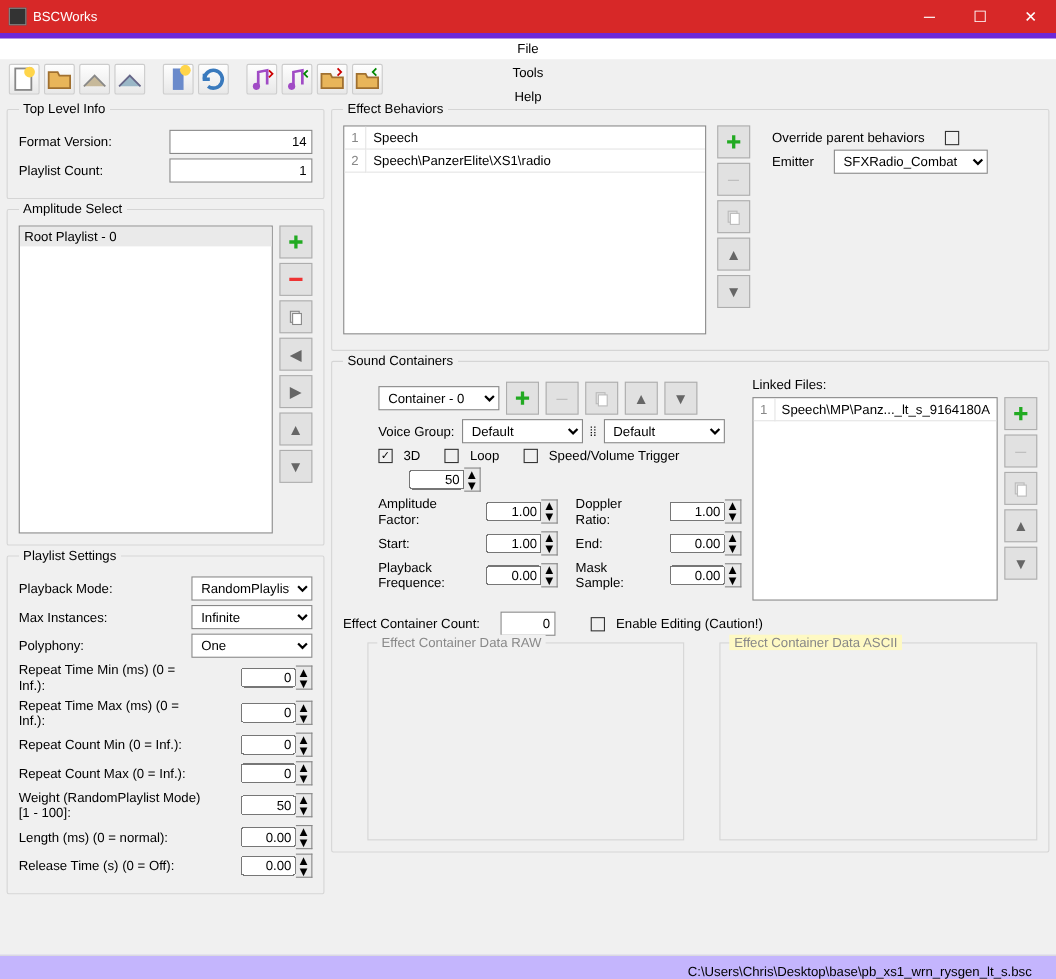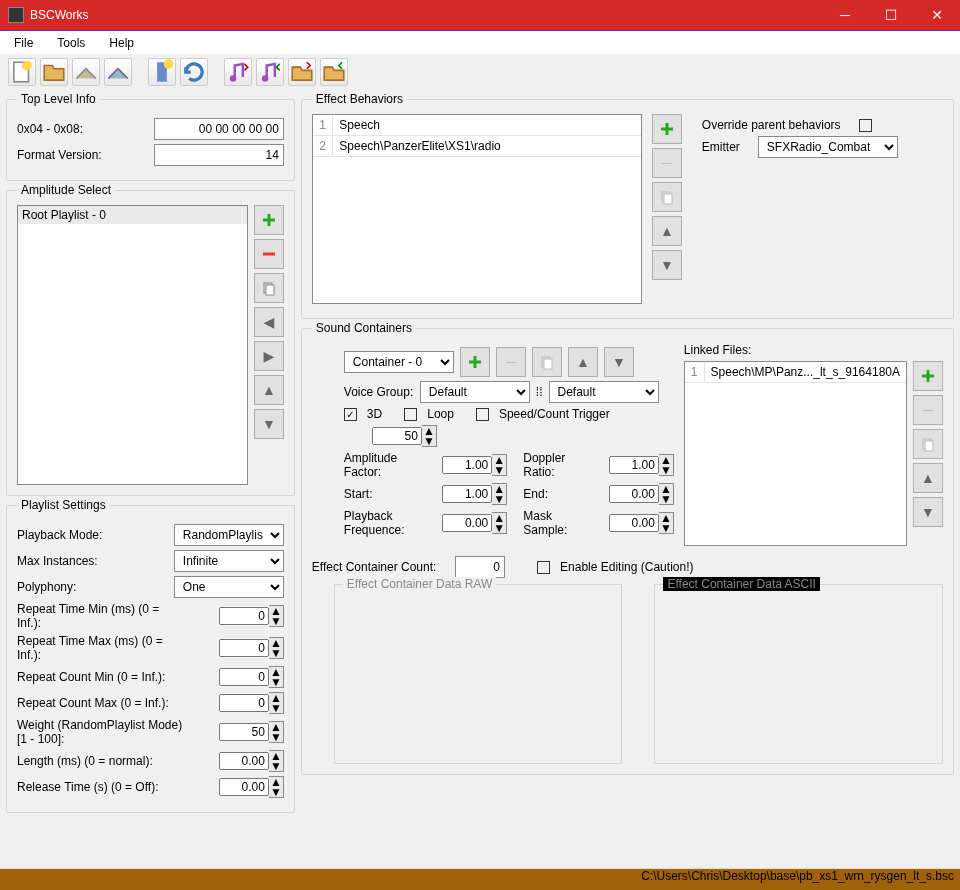--- a/index.html
+++ b/index.html
@@ -1,21 +1,21 @@
 <!DOCTYPE html>
 <html><head>
 <meta charset="utf-8">
 <style>
 * { box-sizing: border-box; margin: 0; padding: 0; font-family: 'Segoe UI', Tahoma, sans-serif; font-size: 12px; }
 body { background: #f0f0f0; width: 960px; height: 890px; overflow: hidden; }
 .titlebar { background: #d72828; height: 30px; display: flex; align-items: center; color: white; padding: 0 0 0 8px; }
 .titlebar .icon { width: 16px; height: 16px; margin-right: 6px; background: #333; border: 1px solid #888; }
 .titlebar .title { flex: 1; }
 .titlebar .wb { width: 46px; height: 30px; display: flex; align-items: center; justify-content: center; color: white; font-size: 14px; }
-.menubar { background: #fff; height: 24px; display: flex; align-items: center; padding: 0 4px; gap: 4px; border-top:1px solid #6d28d9;}
+.menubar { background: #fff; height: 24px; display: flex; align-items: center; padding: 0 4px; gap: 4px; border-top:5px solid #6d28d9;flex-direction:column;}
 .menubar span { padding: 2px 10px; }
 .toolbar { background: #f0f0f0; padding: 4px 8px; display: flex; gap: 4px; }
 .tbtn { width: 28px; height: 28px; border: 1px solid #ccc; background: linear-gradient(#fefefe,#e8e8e8); display:flex; align-items:center; justify-content:center; border-radius:2px;}
 .content { display: flex; padding: 2px 6px 2px 6px; gap: 6px; }
 .leftcol { width: 316px; display: flex; flex-direction: column; gap: 2px; }
 .rightcol { flex: 1; display: flex; flex-direction: column; gap: 2px; }
 fieldset { border: 1px solid #d5d5d5; padding: 8px 10px 10px 10px; border-radius: 2px; }
 legend { padding: 0 4px; color: #000; }
 .row { display: flex; align-items: center; margin: 4px 0; gap: 6px; }
 .lab { flex: 1; }
@@ -29,21 +29,21 @@
 .sel { background:#eaeaea; padding:2px 4px; }
 .tbl { width:100%; border-collapse: collapse; }
 .tbl td { border-bottom: 1px solid #e4e4e4; padding: 3px 6px; }
 .tbl td.num { color:#888; width:20px; border-right:1px solid #e4e4e4; text-align:center;}
 .spin { display:flex; align-items:center;padding-left:28px; }
 .spin input { width: 50px; text-align:right; padding-right:2px;}
 .spin .sbtn { width:15px; height:22px; border:1px solid #888; border-left:0; background:#e9e9e9; font-size:7px; line-height:10px; display:flex; flex-direction:column;}
 .spin .sbtn span{flex:1;display:flex;align-items:center;justify-content:center;}
 .chk { width:13px; height:13px; border:1px solid #333; display:inline-flex; align-items:center; justify-content:center; margin-right:4px; font-size:10px;}
 .gbox { border:1px solid #d5d5d5; padding:8px; min-height:180px; color:#888;margin-left:22px;}
-.statusbar { position:absolute; bottom:0; left:0; right:0; height:22px; background:#a16207; display:flex; justify-content:flex-end; align-items:flex-start; padding:0 6px; border-top:1px solid #ddd;}
+.statusbar { position:absolute; bottom:0; left:0; right:0; height:22px; background:#c4b5fd; display:flex; justify-content:flex-end; align-items:flex-end; padding:0 22px; border-top:1px solid #ddd;}
 </style>
 </head>
 <body>
 
 <div class="titlebar">
   <div class="icon"></div>
   <span class="title">BSCWorks</span>
   <div class="wb">─</div>
   <div class="wb">☐</div>
   <div class="wb">✕</div>
@@ -117,26 +117,26 @@
         <path d="M13 2l-2 2 2 2" fill="none" stroke="#080"></path>
       </svg>
     </div>
 </div>
 
 <div class="content">
   <div class="leftcol">
     <fieldset>
       <legend>Top Level Info</legend>
       <div class="row">
-          <span class="lab">0x04 - 0x08:</span>
-          <input class="txt r" style="width: 130px;" value="00 00 00 00 00">
-        </div>
-      <div class="row">
           <span class="lab">Format Version:</span>
           <input class="txt r" style="width: 130px;" value="14">
+        </div>
+      <div class="row">
+          <span class="lab">Playlist Count:</span>
+          <input class="txt r" style="width: 130px;" value="1">
         </div>
     </fieldset>
 
     <fieldset>
       <legend>Amplitude Select</legend>
       <div style="display:flex; gap:6px;">
         <div class="listbox" style="flex:1; height:280px;">
           <div class="sel">Root Playlist - 0</div>
         </div>
         <div class="vbtns">
@@ -321,21 +321,21 @@
           </div>
           <div class="row">
               <span style="width:70px">Voice Group:</span>
               <select style="width:110px"><option>Default</option></select>
               <span>⁞⁞</span>
               <select style="width:110px"><option>Default</option></select>
             </div>
           <div class="row">
             <span class="chk">✓</span><span>3D</span>&nbsp;&nbsp;&nbsp;
             <span class="chk"></span><span>Loop</span>&nbsp;&nbsp;&nbsp;
-            <span class="chk"></span><span>Speed/Count Trigger</span>
+            <span class="chk"></span><span>Speed/Volume Trigger</span>
           </div>
           <div class="row">
               <div class="spin">
                 <input value="50" style="">
                 <div class="sbtn">
                   <span>▲</span>
                   <span>▼</span>
                 </div>
               </div>
             </div>
@@ -431,21 +431,21 @@
         <span>Effect Container Count:</span>&nbsp;&nbsp;
         <input class="txt r" style="width: 50px;" value="0">
         &nbsp;&nbsp;&nbsp;&nbsp;&nbsp;&nbsp;
         <span class="chk"></span><span>Enable Editing (Caution!)</span>
       </div>
       <div style="display:flex; gap:10px; margin-top:6px;">
         <div style="flex:1">
           <div class="gbox"><span style="position:relative;top:-16px;background:#f0f0f0;padding:0 4px">Effect Container Data RAW</span></div>
         </div>
         <div style="flex:1">
-          <div class="gbox"><span style="position:relative;top:-16px;background:#000000;padding:0 4px">Effect Container Data ASCII</span></div>
+          <div class="gbox"><span style="position:relative;top:-16px;background:#fef9c3;padding:0 4px">Effect Container Data ASCII</span></div>
         </div>
       </div>
     </fieldset>
   </div>
 </div>
 
 <div class="statusbar">
   <span>C:\Users\Chris\Desktop\base\pb_xs1_wrn_rysgen_lt_s.bsc</span>
 </div>
 

